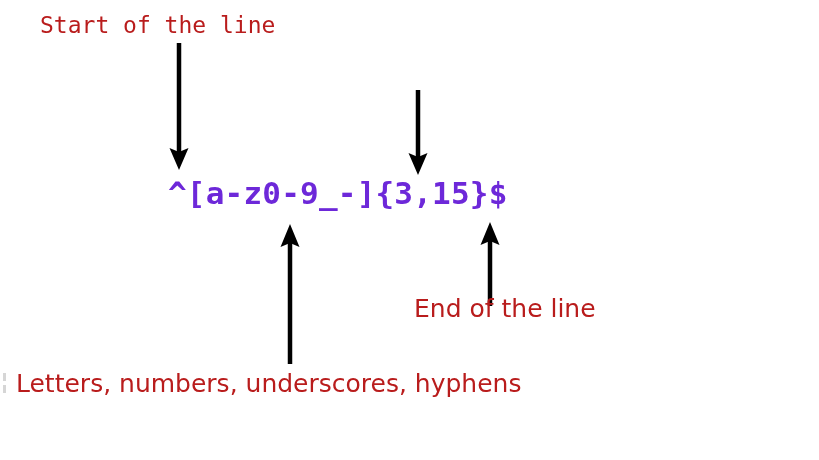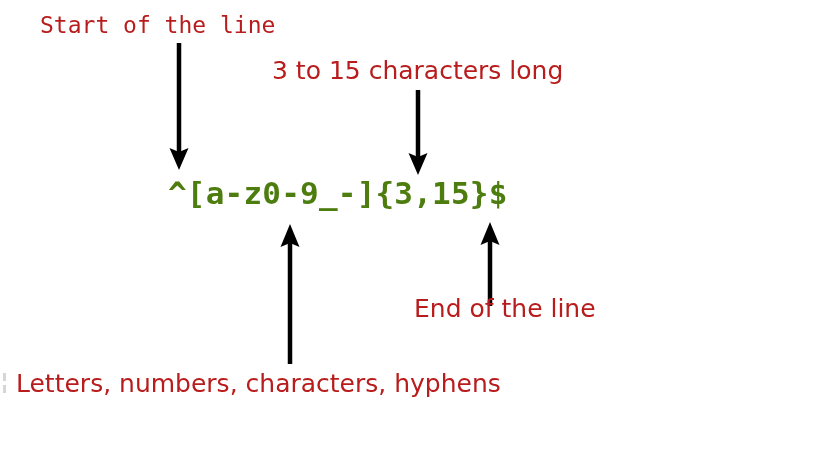--- a/index.html
+++ b/index.html
@@ -32,21 +32,21 @@
     font-family: "DejaVu Sans", sans-serif;
     font-size: 25px;
   }
   .regex {
     position: absolute;
     font-family: "DejaVu Sans Mono", monospace;
     font-weight: bold;
     font-size: 31px;
     letter-spacing: 0.2px;
     white-space: pre;
-    color: #4d7c0f;
+    color: #6d28d9;
     line-height: 1;
   }
   .arrow-layer {
     position: absolute;
     left: 0;
     top: 0;
     width: 819px;
     height: 460px;
   }
   .edge-fragment {
@@ -83,24 +83,23 @@
     </g>
 
     <g>
       <line x1="490" y1="306" x2="490" y2="236" stroke="#000000" stroke-width="4.5"></line>
       <path d="M 490 222 L 480.5 245 L 490 241 L 499.5 245 Z" fill="#000000"></path>
     </g>
   </svg>
 
   <div class="label label-mono" style="left:40px; top:14px;">Start of the line</div>
 
-  <div class="label label-sans" style="left:272px; top:58px;">3 to 15 characters long</div>
 
   <div class="regex" style="left:168px; top:178px;">^[a-z0-9_-]{3,15}$</div>
 
   <div class="label label-sans" style="left:414px; top:296px;">End of the line</div>
 
-  <div class="label label-sans" style="left:16px; top:371px;">Letters, numbers, characters, hyphens</div>
+  <div class="label label-sans" style="left:16px; top:371px;">Letters, numbers, underscores, hyphens</div>
 
   <div class="edge-fragment" style="left:3px; top:373px; height:8px;"></div>
   <div class="edge-fragment" style="left:3px; top:385px; height:8px;"></div>
 
 </div>
 
 </body></html>

